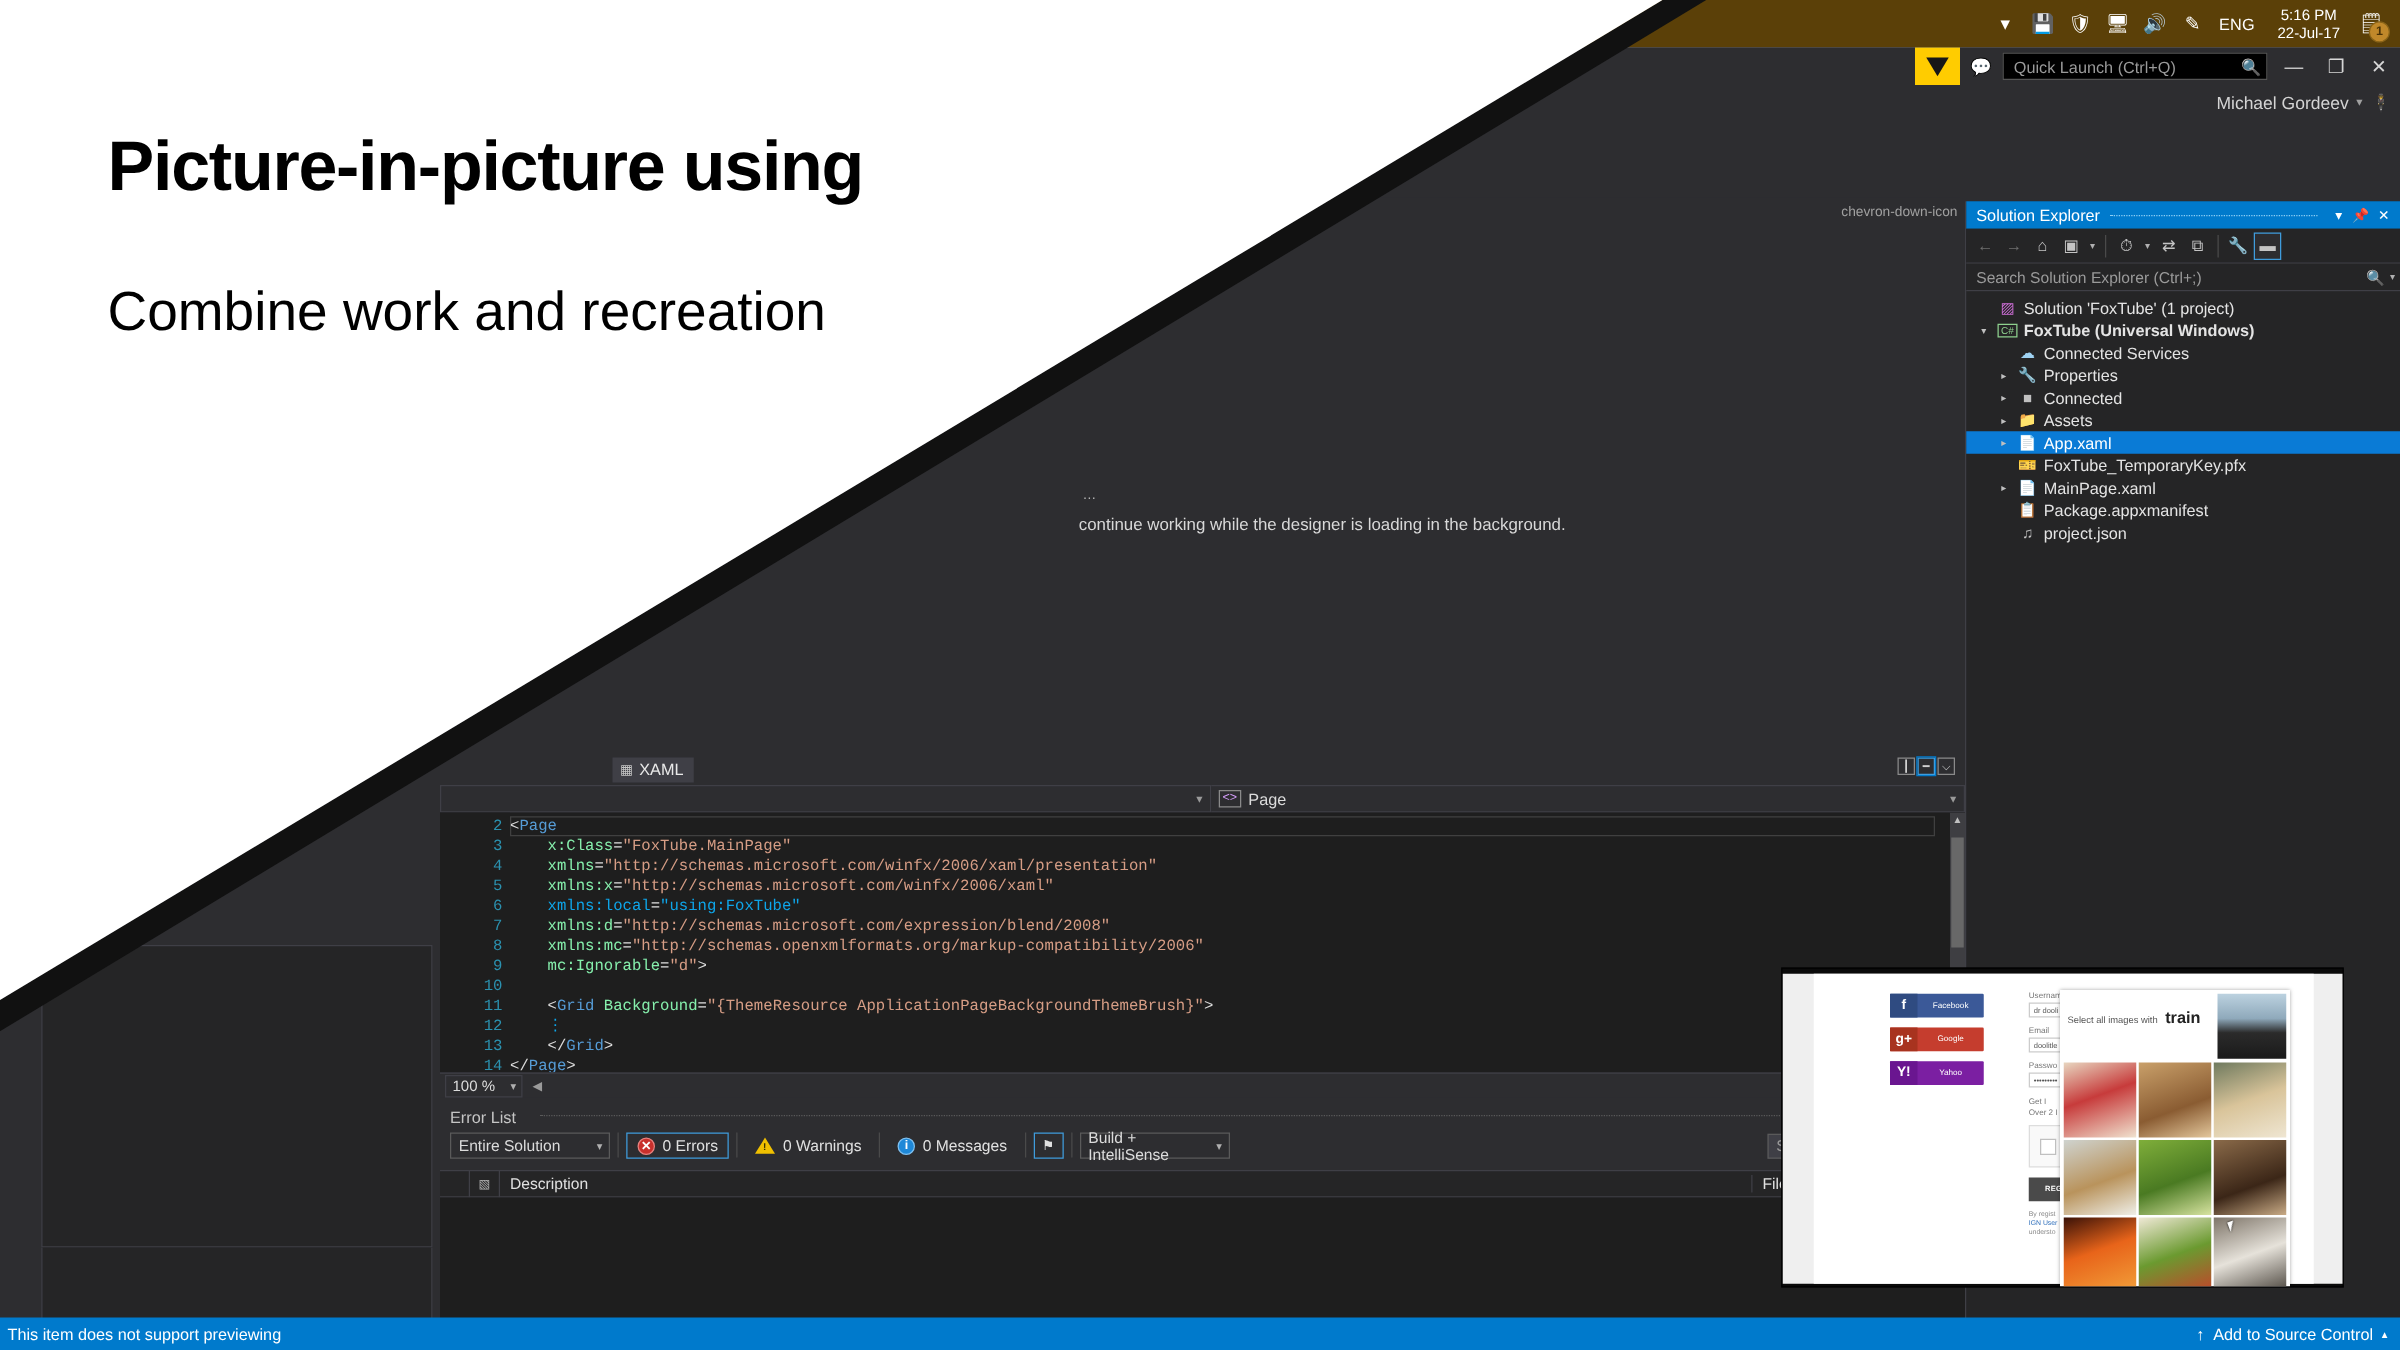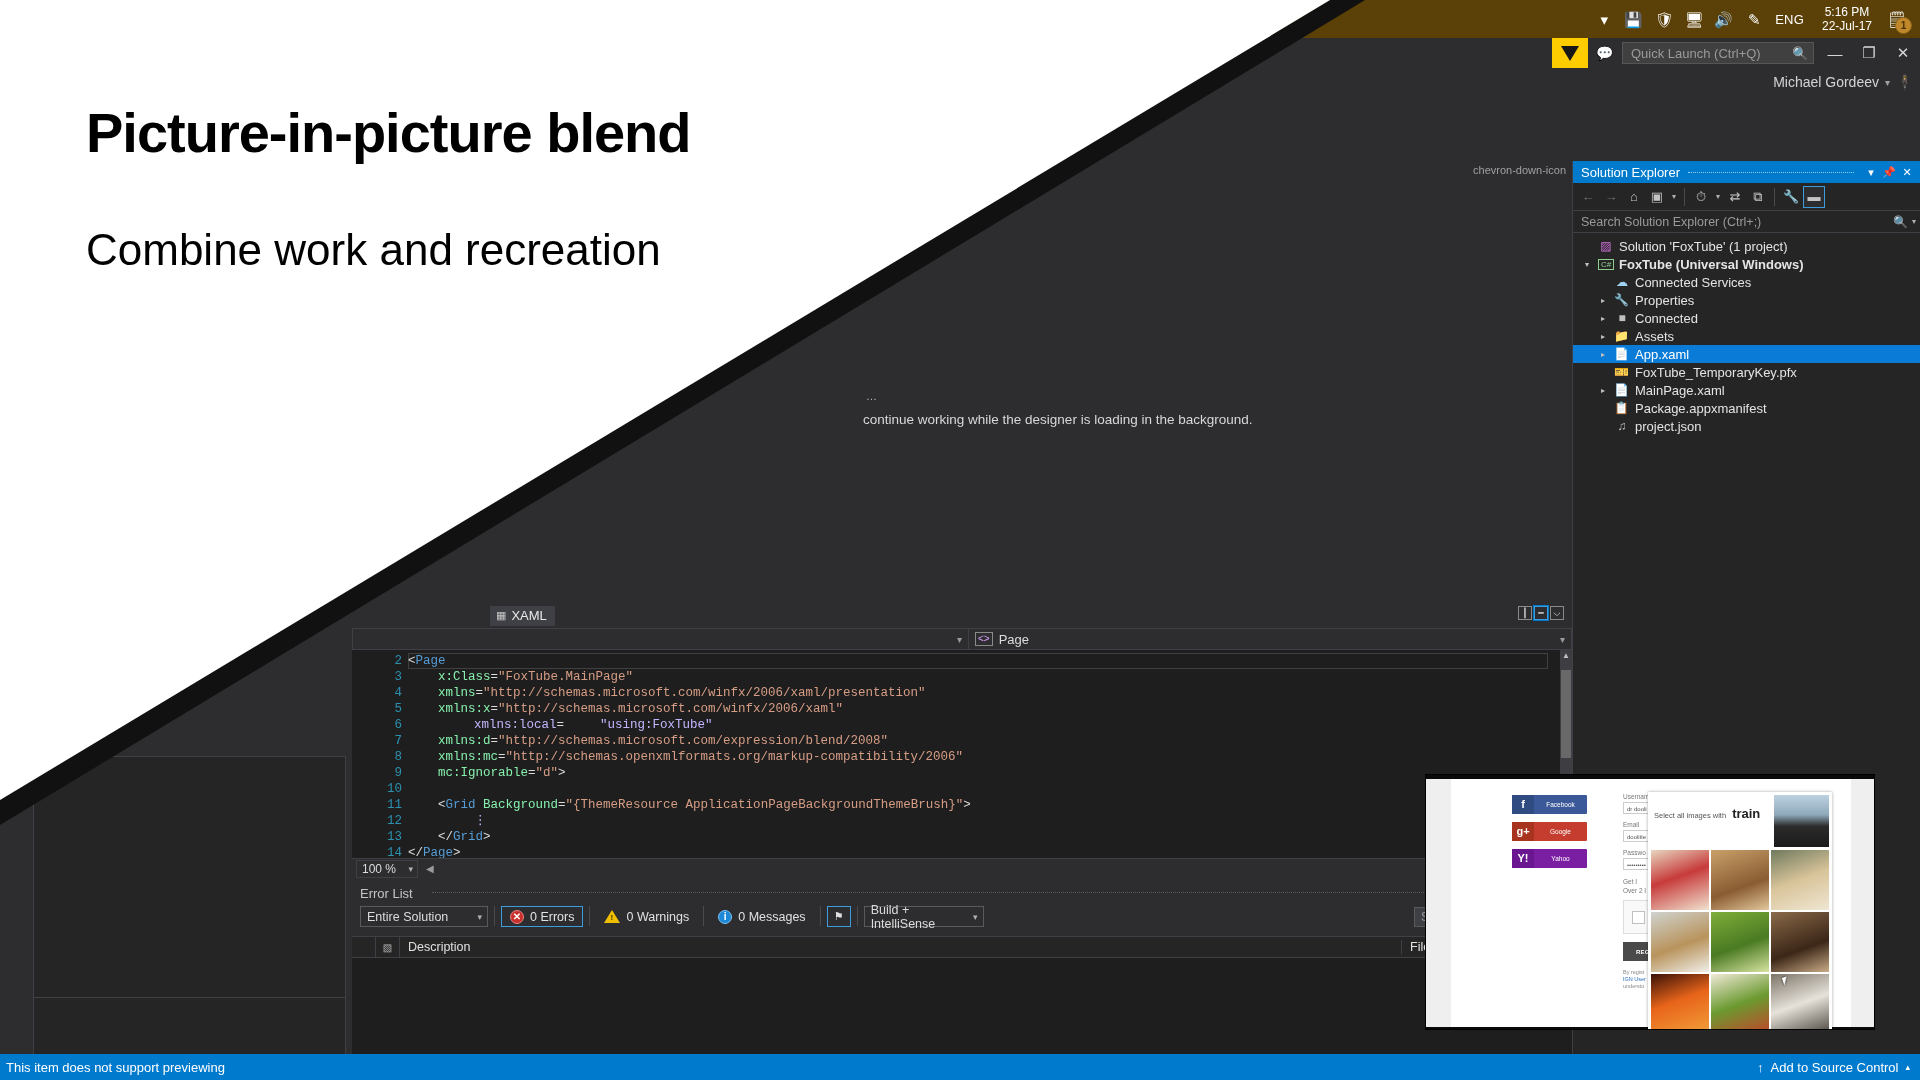--- a/index.html
+++ b/index.html
@@ -53,21 +53,21 @@
   .vs-fox {
     width: 36px; height: 30px; background: #ffcc00;
     display: flex; align-items: center; justify-content: center;
   }
   .fox-glyph { width: 0; height: 0;
     border-left: 9px solid transparent; border-right: 9px solid transparent;
     border-top: 15px solid #171717; }
   .vs-feedback { width: 34px; height: 30px; display:flex; align-items:center;
     justify-content:center; color:#c8c8c8; font-size:14px; }
   .quick-launch {
-    width: 192px; height: 22px; background: #404040;
+    width: 212px; height: 22px; background: #000000;
     border: 1px solid #555; color: #9a9a9a;
     font-size: 13px; display: flex; align-items: center;
     padding: 0 4px 0 8px; margin-right: 4px;
   }
   .quick-launch .ql-text { flex: 1; }
   .win-btn { width: 34px; height: 30px; color: #d6d6d6;
     display: flex; align-items: center; justify-content: center; font-size: 15px; }
   .vs-userbar {
     position: absolute; right: 0; top: 30px; width: 400px; height: 28px;
     display: flex; align-items: center; justify-content: flex-end;
@@ -163,21 +163,21 @@
   .code-gutter div { height: 16px; line-height: 16px; padding-right: 6px; }
   .code-lines {
     position: absolute; left: 56px; top: 0; right: 0; height: 208px;
     font-family: "Liberation Mono", monospace; font-size: 12.5px;
     padding-top: 3px; color: #dcdcdc; white-space: pre;
   }
   .code-lines .ln { height: 16px; line-height: 16px; }
   .k-tag { color: #569cd6; }
   .k-attr { color: #86efac; }
   .k-str { color: #d69d85; }
-  .k-dim { color: #c4b5fd; margin-left: 36px; }
+  .k-dim { color: #0ea5e9; }
   .k-punct { color: #dcdcdc; }
   .code-cursorline {
     position:absolute; left:56px; top:3px; width:1140px; height:16px;
     border:1px solid #404040;
   }
   .collapse-rail {
     position: absolute; left: 48px; top: 20px; width: 1px; height: 170px;
     border-left: 1px dashed #707070;
   }
   .ed-scroll-v {
@@ -747,21 +747,21 @@
             </div>
         </div>
 
         <div class="pip-cursor"></div>
       </div>
     </div>
   </div>
 
   <div class="slide-black"></div>
   <div class="slide-white"></div>
-  <div class="slide-title">Picture-in-picture blend</div>
+  <div class="slide-title">Picture-in-picture using</div>
   <div class="slide-sub">Combine work and recreation</div>
 
   <div class="statusbar">
     <span class="sb-left">This item does not support previewing</span>
     <span class="sb-right">
       <span class="sb-up">↑</span>
       <span>Add to Source Control</span>
       <span class="sb-caret">▴</span>
     </span>
   </div>

